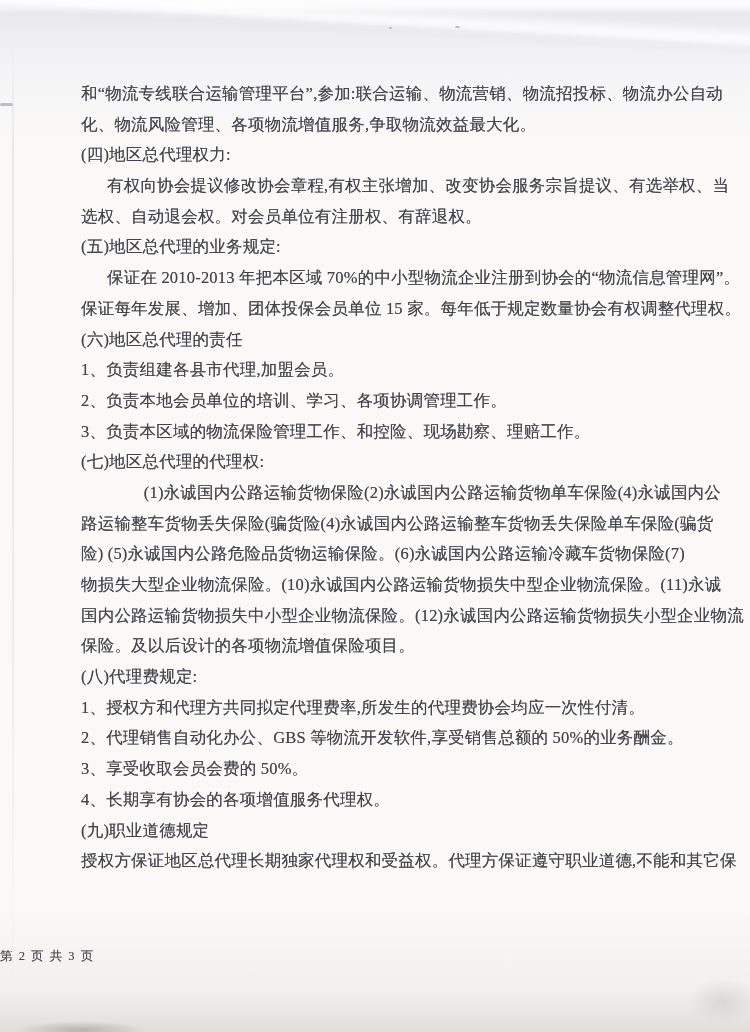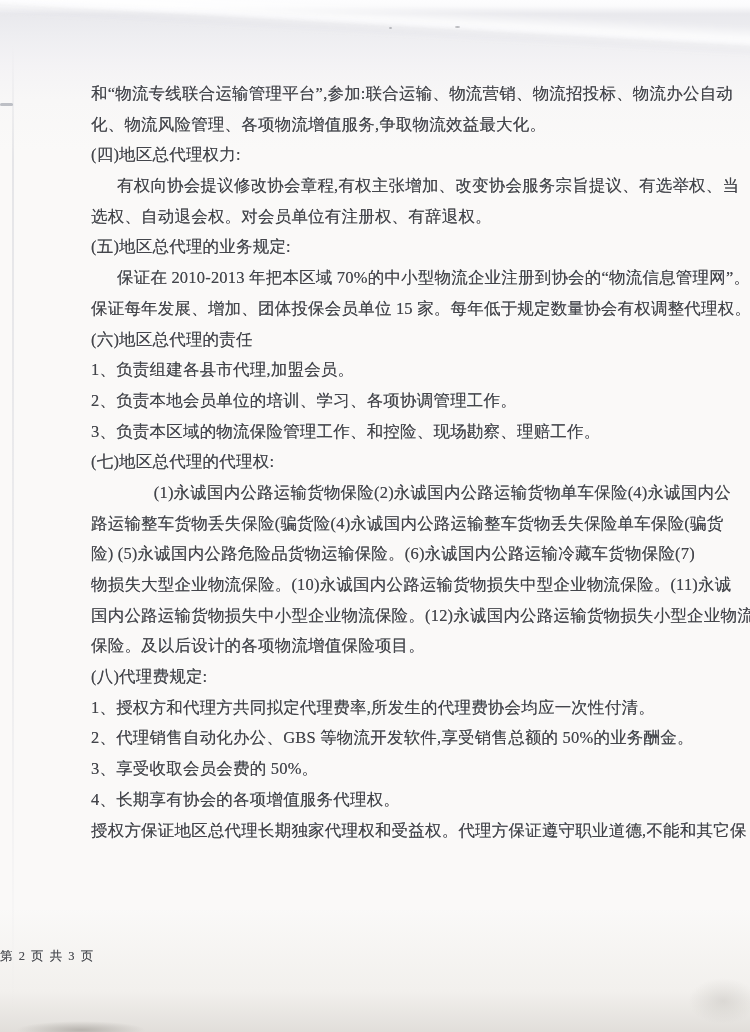--- a/index.html
+++ b/index.html
@@ -79,21 +79,21 @@
     position: absolute;
     right: -8px;
     bottom: 8px;
     width: 70px;
     height: 46px;
     background: radial-gradient(ellipse at center,
       rgba(190,187,182,0.40) 0%, rgba(190,187,182,0) 70%);
   }
   .doc-text {
     position: absolute;
-    left: 91px;
+    left: 81px;
     top: 79px;
     width: 640px;
   }
   .ln {
     font-size: 16.5px;
     line-height: 30.7px;
     height: 30.7px;
     white-space: nowrap;
     letter-spacing: 0.2px;
     text-shadow: 0 0 0.5px rgba(63,65,71,0.65);
@@ -143,18 +143,19 @@
     <div class="ln">路运输整车货物丢失保险(骗货险(4)永诚国内公路运输整车货物丢失保险单车保险(骗货</div>
     <div class="ln">险) (5)永诚国内公路危险品货物运输保险。(6)永诚国内公路运输冷藏车货物保险(7)</div>
     <div class="ln">物损失大型企业物流保险。(10)永诚国内公路运输货物损失中型企业物流保险。(11)永诚</div>
     <div class="ln">国内公路运输货物损失中小型企业物流保险。(12)永诚国内公路运输货物损失小型企业物流</div>
     <div class="ln">保险。及以后设计的各项物流增值保险项目。</div>
     <div class="ln">(八)代理费规定:</div>
     <div class="ln">1、授权方和代理方共同拟定代理费率,所发生的代理费协会均应一次性付清。</div>
     <div class="ln">2、代理销售自动化办公、GBS 等物流开发软件,享受销售总额的 50%的业务酬金。</div>
     <div class="ln">3、享受收取会员会费的 50%。</div>
     <div class="ln">4、长期享有协会的各项增值服务代理权。</div>
+    <div class="ln">(九)职业道德规定</div>
     <div class="ln">授权方保证地区总代理长期独家代理权和受益权。代理方保证遵守职业道德,不能和其它保</div>
   </div>
 
   <div class="footer">第 2 页 共 3 页</div>
 
 </div>
 
 </body></html>

